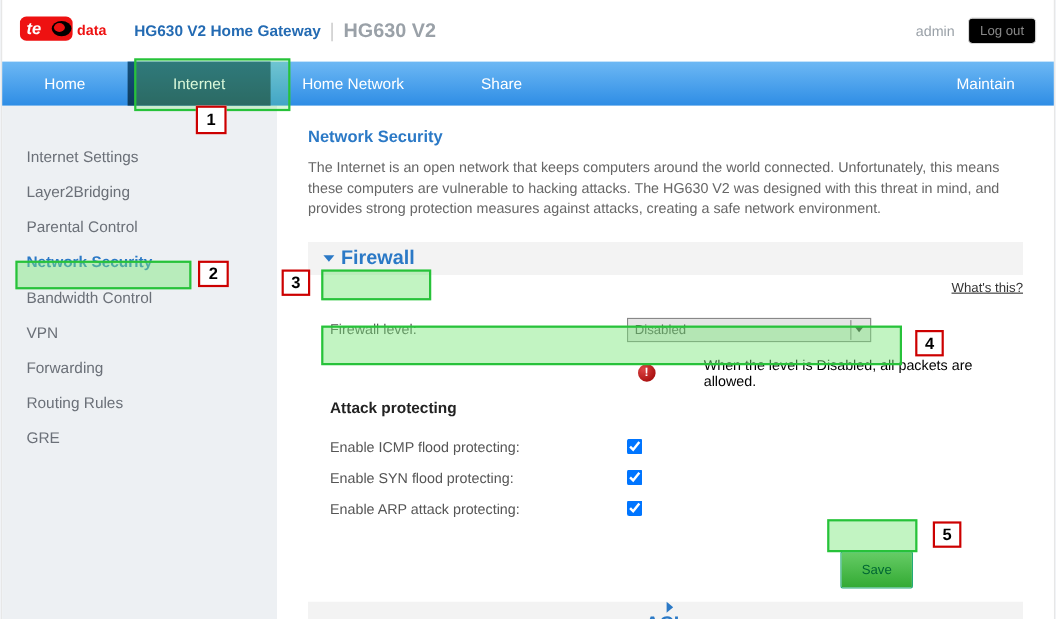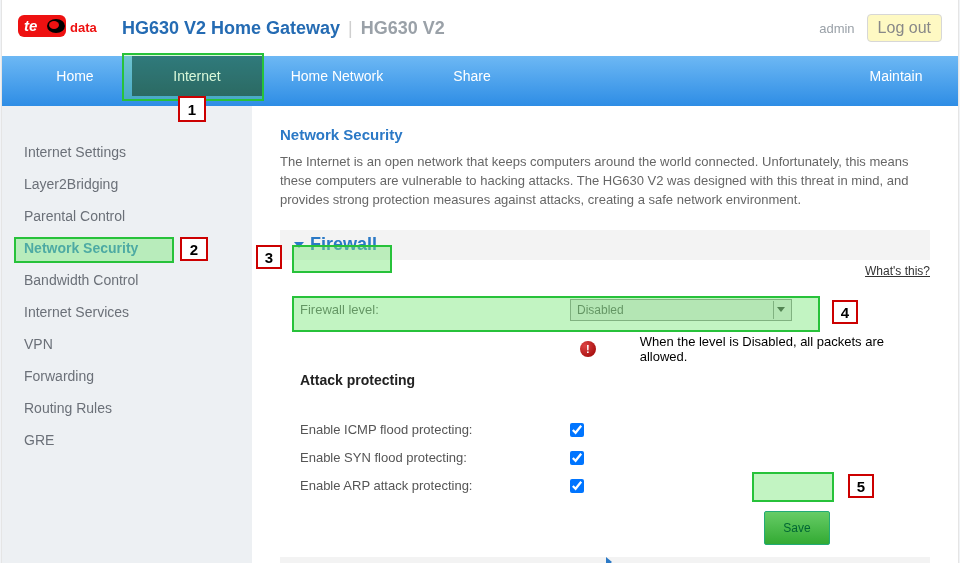--- a/index.html
+++ b/index.html
@@ -28,37 +28,36 @@
     height: 56px;
     padding: 0 16px;
   }
   .logo {
     width: 90px; height: 34px;
     display: flex; align-items: center; justify-content: center;
     margin-right: 14px;
     position: relative;
   }
   .logo svg { width: 90px; height: 34px; }
-  .title1 { color:#246bb3; font-weight:bold; font-size:18px; }
+  .title1 { color:#246bb3; font-weight:bold; font-size:14px; }
   .title-sep { color:#cfcfcf; font-size:18px; margin:0 8px; }
   .title2 { color:#9aa1a8; font-weight:bold; font-size:18px; }
   .header-spacer { flex:1; }
   .admin { color:#9aa1a8; font-size:13px; margin-right:12px; }
   .logout-btn {
-    background:#fef9c3; border:1px solid #d7d7d7; color:#888;
-    border-radius:4px; padding:4px 10px; font-size:16px; cursor:pointer;
+    background:#000000; border:1px solid #d7d7d7; color:#888;
+    border-radius:4px; padding:4px 10px; font-size:12px; cursor:pointer;
   }
   
   .nav {
     position: relative;
-    height: 50px;
+    height: 40px;
     background: linear-gradient(#6db8f4, #2e8de5);
     display: flex;
     color:#fff;
-    padding-left:16px;
   }
   .nav-item {
     height:40px; display:flex; align-items:center; justify-content:center;
     color:#fff; font-size:14px; cursor:pointer;
   }
   .nav-home { width:114px; }
   .nav-internet { width:130px; background: linear-gradient(#15517e,#0f3b5c); position:relative; box-shadow: inset 0 0 0 2px rgba(0,255,0,0); }
   .nav-homenet { width:150px; }
   .nav-share { width:120px; }
   .nav-maintain { margin-left:auto; width:124px; }
@@ -125,21 +124,21 @@
   .warn-row { display:flex; align-items:center; padding-left:300px; margin-top:4px; margin-bottom:8px; }
   .warn-icon {
     width:16px;height:16px;border-radius:50%;
     background: radial-gradient(circle at 30% 30%, #d44, #900);
     color:#fff; font-size:11px; font-weight:bold;
     display:flex;align-items:center;justify-content:center;
     margin-right:4px;
   }
   .warn-text { font-size:13px; color:#000000;margin-left:40px; }
   .subhead { font-weight:bold; color:#222; font-size:14px; padding-left:20px; margin-top:6px; margin-bottom:21px; }
-  .chk-row { display:flex; align-items:flex-end; height:28px; padding-left:20px; }
+  .chk-row { display:flex; align-items:flex-start; height:28px; padding-left:20px; }
   .chk-label { width:270px; color:#555; font-size:13px; }
   .chk { width:14px; height:14px; }
   .save-row { display:flex; justify-content:flex-end; padding-right:100px; margin-top:18px; margin-bottom:12px; }
   .save-btn {
     width:66px; height:34px; background:linear-gradient(#6c6,#3a3);
     border:1px solid #2a7; color:#063; font-size:12px;
     display:flex; align-items:center; justify-content:center; cursor:pointer;
     border-radius:2px;
   }
   .callout {
@@ -185,21 +184,20 @@
   </div>
 
   <div class="content">
 
     <div class="sidebar">
       <div class="sidebar-item">Internet Settings</div>
       <div class="sidebar-item">Layer2Bridging</div>
       <div class="sidebar-item">Parental Control</div>
       <div class="sidebar-item active">Network Security</div>
       <div class="sidebar-item">Bandwidth Control</div>
-      <div class="sidebar-item">Internet Services</div>
       <div class="sidebar-item">VPN</div>
       <div class="sidebar-item">Forwarding</div>
       <div class="sidebar-item">Routing Rules</div>
       <div class="sidebar-item">GRE</div>
     </div>
 
     <div class="main">
       <h2>Network Security</h2>
       <p class="intro">The Internet is an open network that keeps computers around the world connected. Unfortunately, this means these computers are vulnerable to hacking attacks. The HG630 V2 was designed with this threat in mind, and provides strong protection measures against attacks, creating a safe network environment.</p>
 

